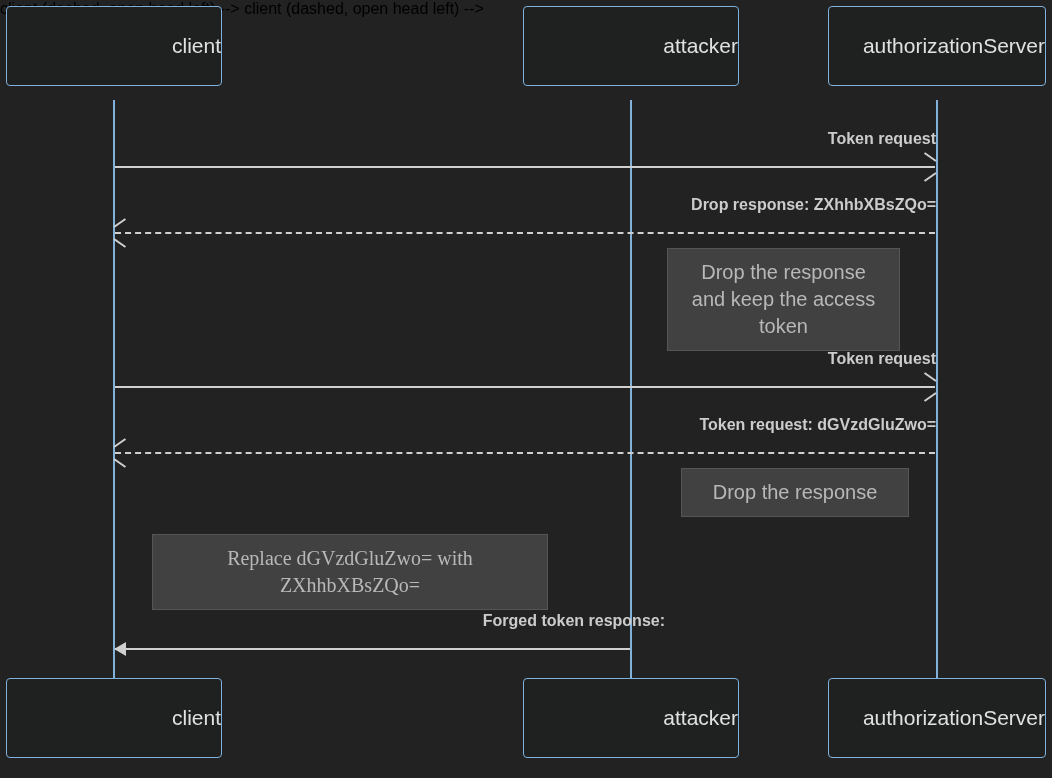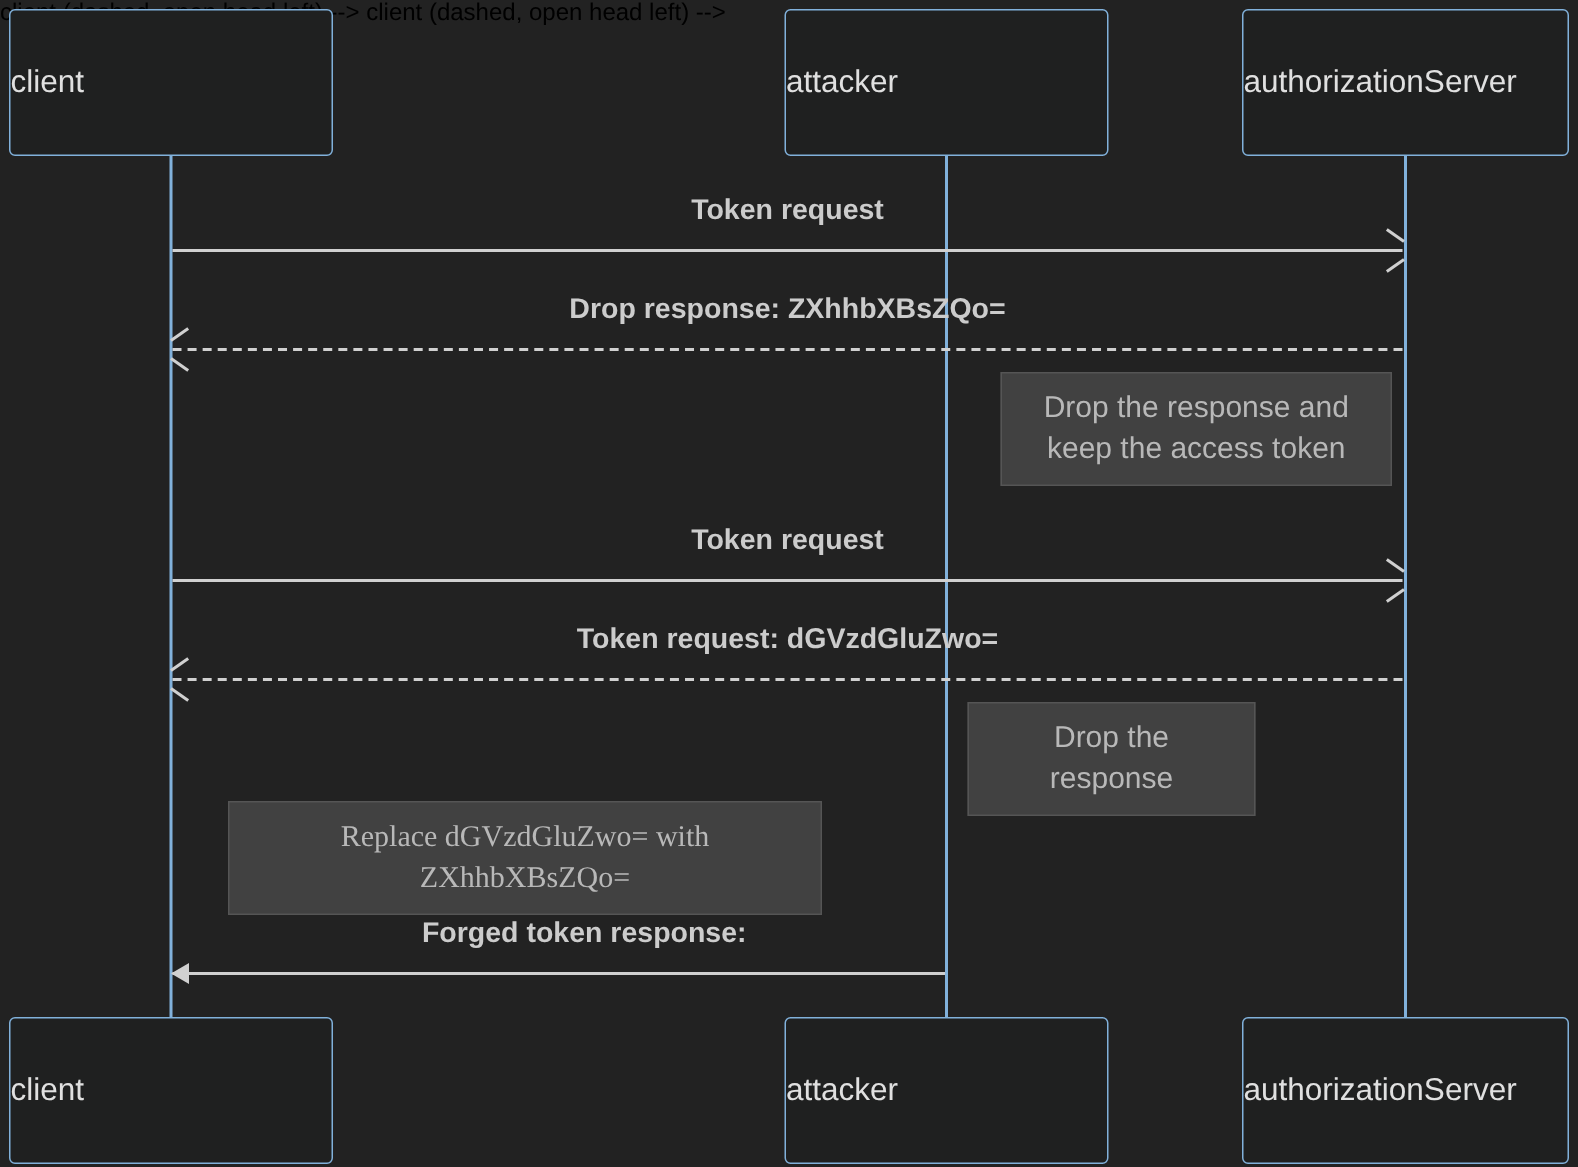--- a/index.html
+++ b/index.html
@@ -25,35 +25,35 @@
     overflow: hidden;
   }
   .actor {
     position: absolute;
     border: 1.5px solid var(--actor-border);
     background: var(--actor-fill);
     border-radius: 4px;
     color: var(--text);
     display: flex;
     align-items: center;
-    justify-content: flex-start;
+    justify-content: flex-end;
     font-size: 21px;
-    height: 98px;
+    height: 80px;
   }
   .lifeline {
     position: absolute;
     width: 2px;
     background: var(--lifeline);
   }
   .msg-label {
     position: absolute;
     color: var(--label);
     font-weight: 700;
-    font-size: 19px;
-    text-align: center;
+    font-size: 16px;
+    text-align: right;
   }
   .arrow-solid, .arrow-dashed {
     position: absolute;
     height: 1px;
   }
   .arrow-solid::before {
     content: "";
     position: absolute;
     left: 0; right: 0; top: 0;
     border-top: 2px solid var(--arrow);
@@ -173,38 +173,38 @@
   <div class="arrowhead-r open"></div>
 </div>
 
  client (dashed, open head left) --&gt;
 <div class="msg-label" style="left:114px; width:822px; top:196px;">Drop response: ZXhhbXBsZQo=</div>
 <div class="arrow-dashed" style="left:115px; width:820px; top:232px;">
   <div class="arrowhead-l open"></div>
 </div>
 
 
-<div class="note" style="left:667px; top:248px; width:261px;">
+<div class="note" style="left:667px; top:248px; width:233px;">
   <span>Drop the response and keep the access token</span>
 </div>
 
 
 <div class="msg-label" style="left:114px; width:822px; top:350px;">Token request</div>
 <div class="arrow-solid" style="left:115px; width:820px; top:386px;">
   <div class="arrowhead-r open"></div>
 </div>
 
  client (dashed, open head left) --&gt;
 <div class="msg-label" style="left:114px; width:822px; top:416px;">Token request: dGVzdGluZwo=</div>
 <div class="arrow-dashed" style="left:115px; width:820px; top:452px;">
   <div class="arrowhead-l open"></div>
 </div>
 
 
-<div class="note" style="left:645px; top:468px; width:192px;">
+<div class="note" style="left:681px; top:468px; width:228px;">
   <span>Drop the response</span>
 </div>
 
 
 <div class="note" style="left:152px; top:534px; width:396px;font-family:Liberation Serif, serif;">
   <span>Replace dGVzdGluZwo= with ZXhhbXBsZQo=</span>
 </div>
 
 
 <div class="msg-label" style="left:114px; width:551px; top:612px;">Forged token response:</div>

